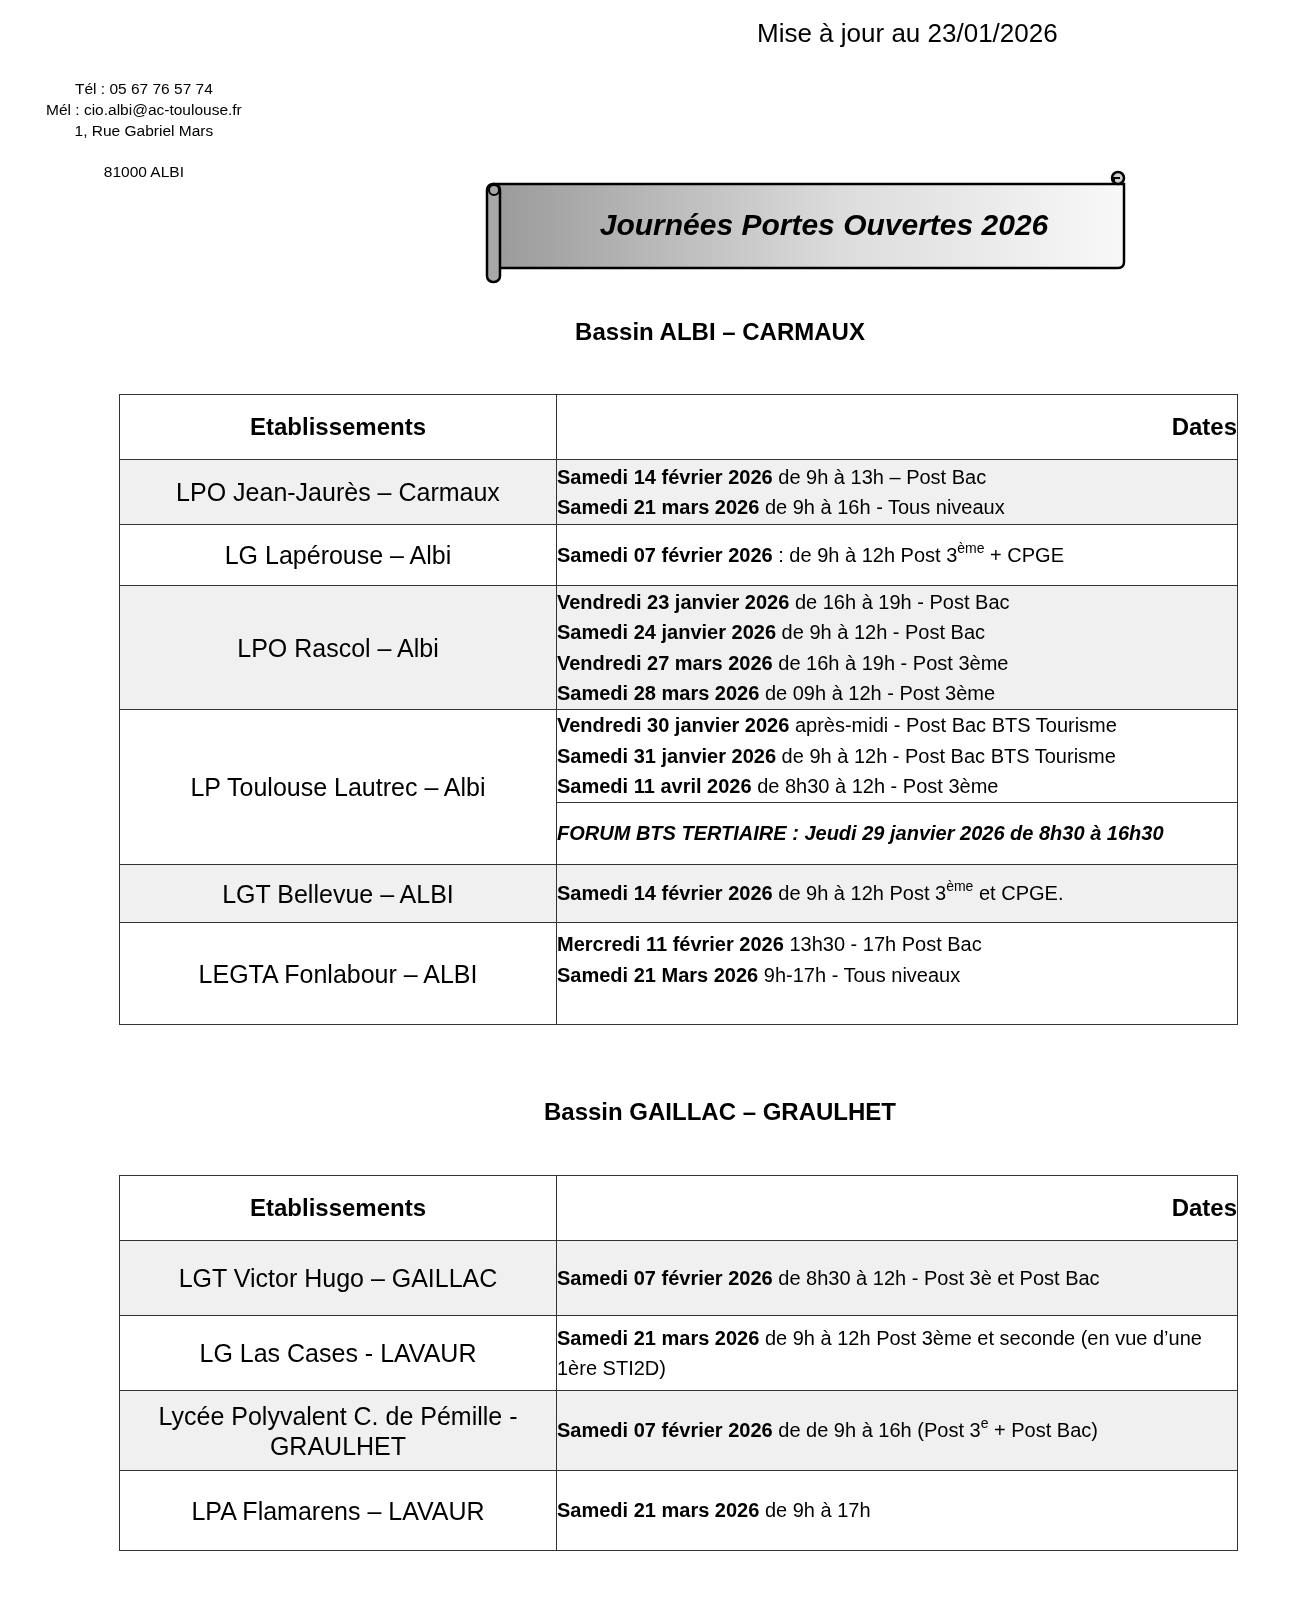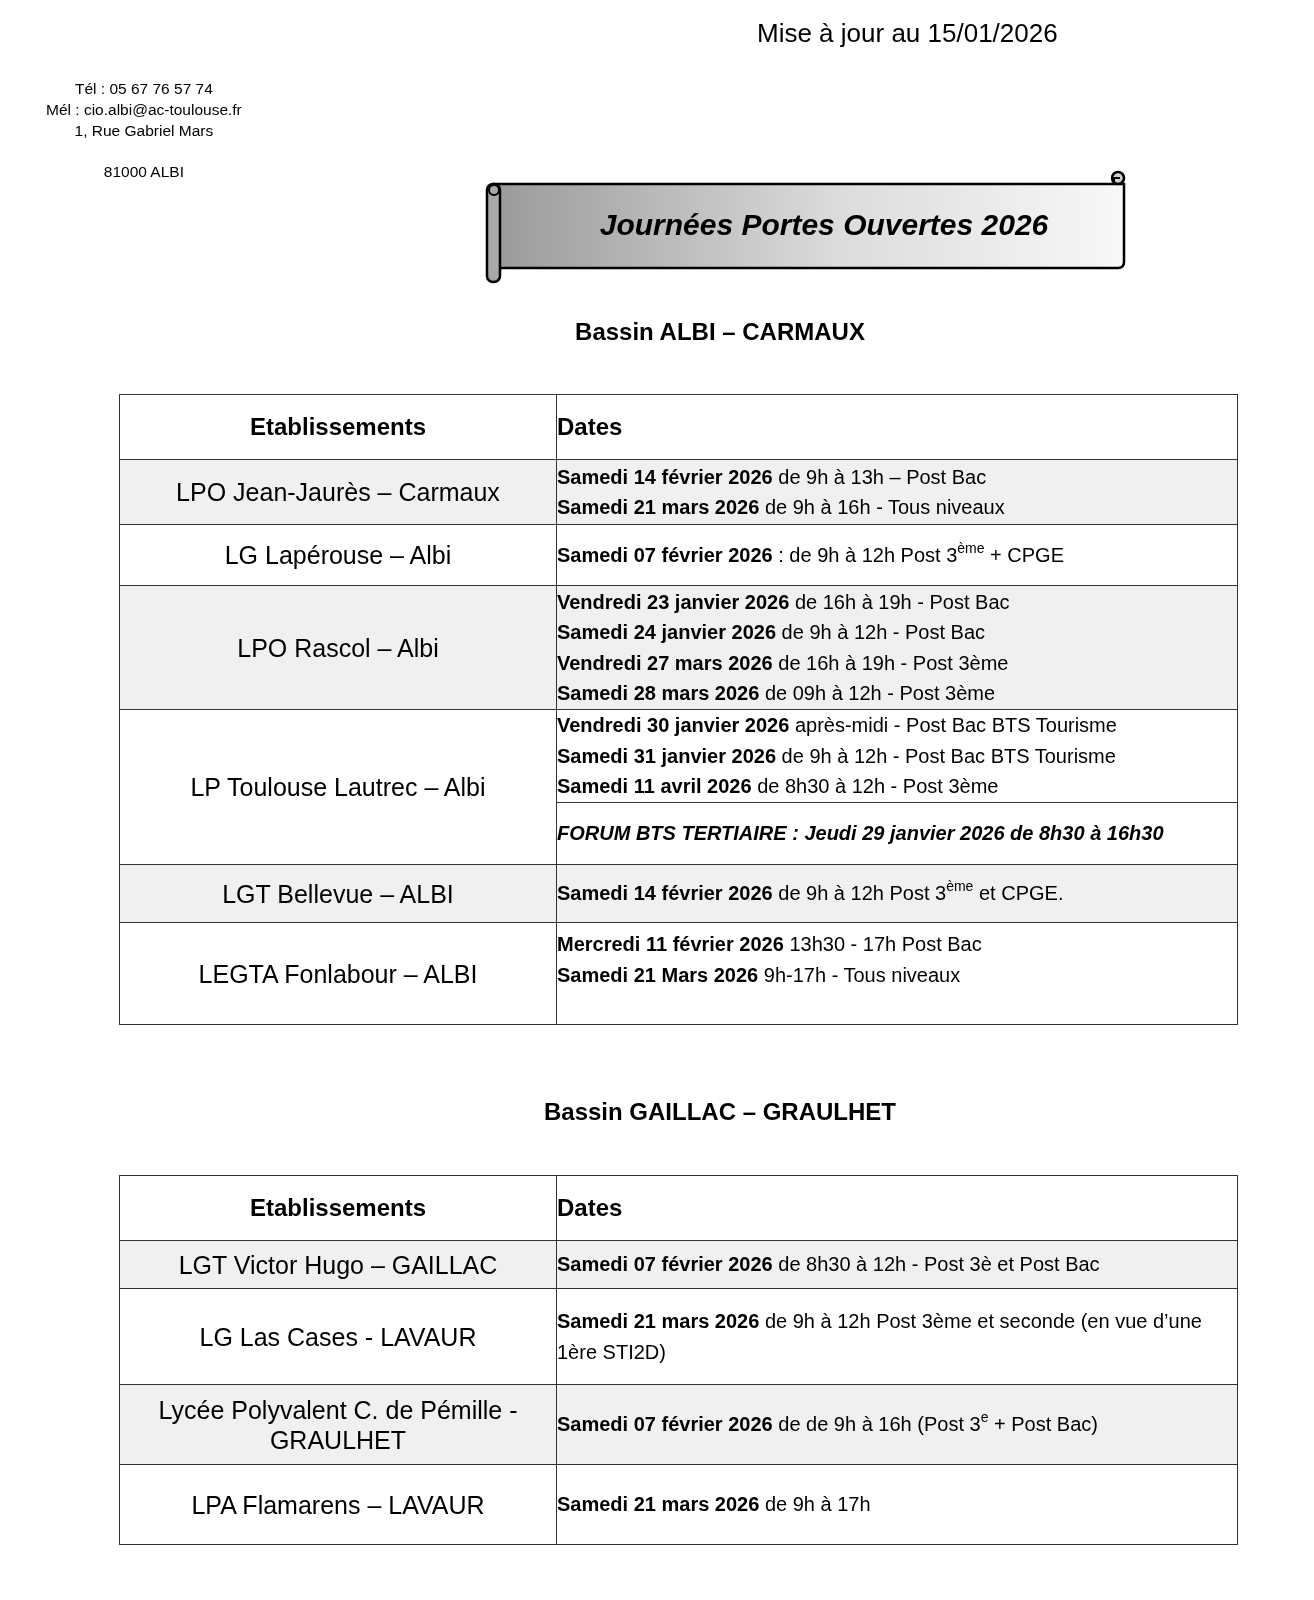--- a/index.html
+++ b/index.html
@@ -9,32 +9,32 @@
     .contact div:last-child { margin-top: 20px; }
     .banner { position: absolute; left: 484px; top: 170px; width: 680px; height: 125px; }
     .banner svg { position: absolute; left: 0; top: 0; }
     .banner-title { position: absolute; left: 0; top: 38px; width: 680px; text-align: center; font-family: "Liberation Sans", sans-serif; font-size: 30px; font-weight: bold; font-style: italic; }
     .bassin-title { position: absolute; left: 0; width: 1440px; text-align: center; font-family: "Liberation Sans", sans-serif; font-size: 24px; font-weight: bold; }
     table.jpo { position: absolute; left: 119px; width: 1118px; border-collapse: collapse; table-layout: fixed; }
     table.jpo td, table.jpo th { border: 1.5px solid #333; padding: 0; vertical-align: middle; }
     table.jpo col.c1 { width: 437px; }
     table.jpo col.c2 { width: 681px; }
     th.h-etab { font-family: "Liberation Sans", sans-serif; font-size: 24px; font-weight: bold; text-align: center; padding-left: 80px; }
-    th.h-dates { font-family: "Liberation Sans", sans-serif; font-size: 24px; font-weight: bold; text-align: left; }
+    th.h-dates { font-family: "Liberation Sans", sans-serif; font-size: 24px; font-weight: bold; text-align: right; }
     td.etab { font-family: "Liberation Sans", sans-serif; font-size: 25px; text-align: center; line-height: 30px; padding: 0 12px; }
     td.dates { font-family: "Liberation Sans", sans-serif; font-size: 20px; line-height: 30.5px; padding-left: 12px; padding-right: 8px; }
     tr.shade td { background: #f0f0f0; }
     .dl b { font-weight: bold; }
     .dl sup { font-size: 14px; vertical-align: 9px; line-height: 0; }
     .forum { font-style: italic; font-weight: bold; }
   </style>
 </head>
 <body>
 
-<div class="update">Mise à jour au 15/01/2026</div>
+<div class="update">Mise à jour au 23/01/2026</div>
 
 <div class="contact">
   <div>Tél : 05 67 76 57 74</div>
   <div>Mél : cio.albi@ac-toulouse.fr</div>
   <div>1, Rue Gabriel Mars</div>
   <div>81000 ALBI</div>
 </div>
 
 <div class="banner">
   <svg width="680" height="125">
@@ -123,27 +123,27 @@
 <table class="jpo" id="t1" style="top:1175px;">
   <colgroup>
       <col class="c1">
       <col class="c2">
     </colgroup>
   <tbody>
       <tr style="height:65px;">
     <th class="h-etab">Etablissements</th>
     <th class="h-dates">Dates</th>
   </tr>
-  <tr class="shade" style="height:48px;padding-left:27px;">
+  <tr class="shade" style="height:75px;padding-left:27px;">
     <td class="etab">LGT Victor Hugo – GAILLAC</td>
     <td class="dates">
           <div class="dl"><b>Samedi 07 février 2026</b><span> de 8h30 à 12h - Post 3è et Post Bac</span></div>
         </td>
   </tr>
-  <tr style="height:96px;">
+  <tr style="height:75px;">
     <td class="etab">LG Las Cases - LAVAUR</td>
     <td class="dates">
           <div class="dl"><b>Samedi 21 mars 2026</b><span> de 9h à 12h Post 3ème et seconde (en vue d’une 1ère STI2D)</span></div>
         </td>
   </tr>
   <tr class="shade" style="height:80px;">
     <td class="etab">Lycée Polyvalent C. de Pémille - GRAULHET</td>
     <td class="dates">
           <div class="dl"><b>Samedi 07 février 2026</b><span> de de 9h à 16h (Post 3</span><sup>e</sup><span> + Post Bac)</span></div>
         </td>

